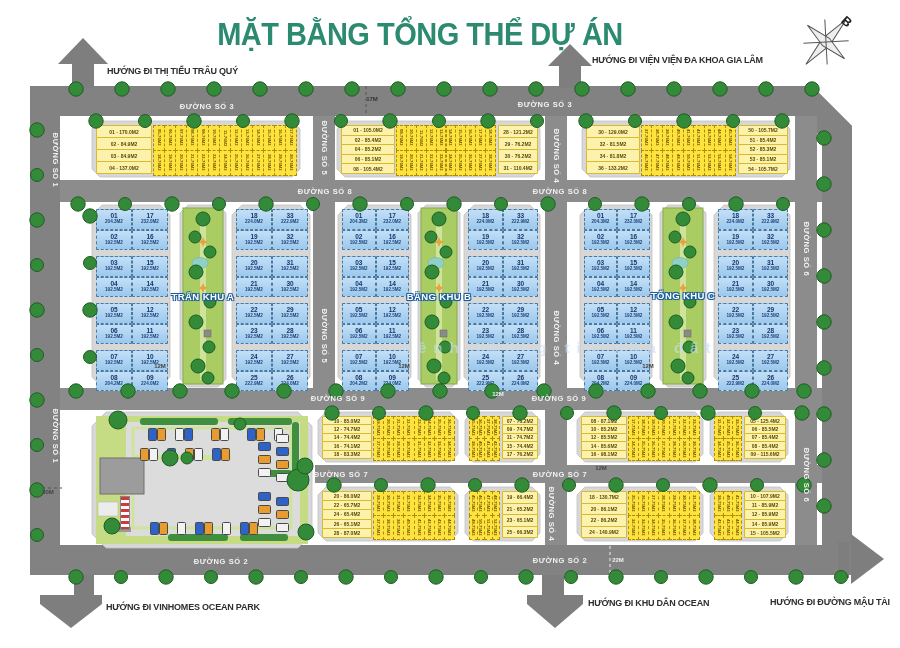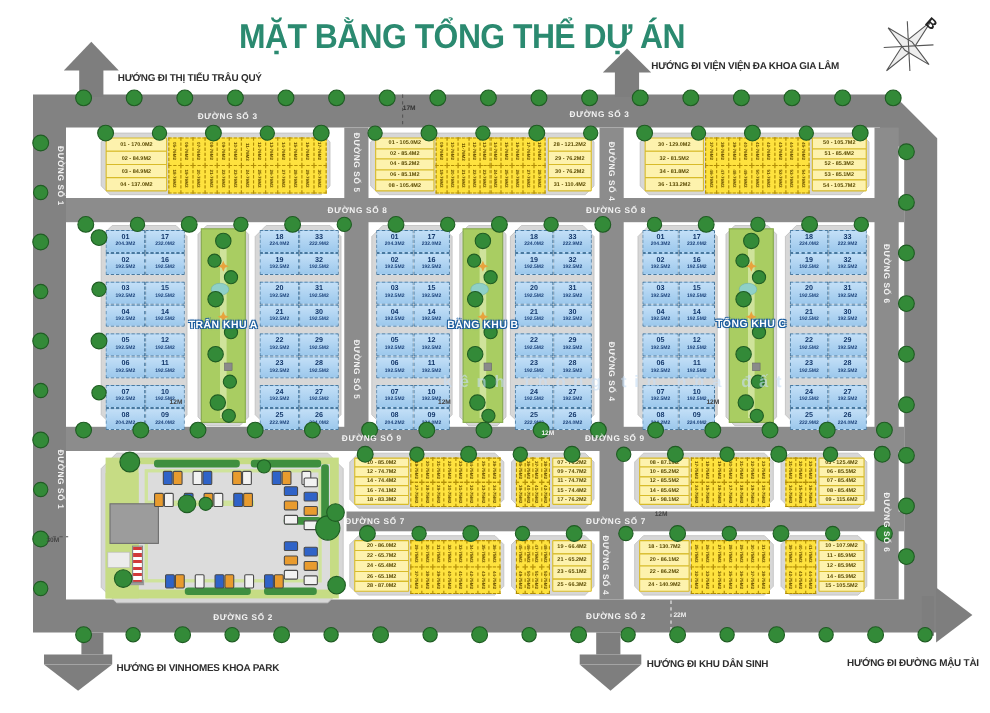--- a/index.html
+++ b/index.html
@@ -1262,18 +1262,18 @@
       <polygon points="826,12 831,42 826,72 821,42"></polygon>
       <polygon points="801,42 826,37 851,42 826,47"></polygon>
       <line x1="810" y1="26" x2="842" y2="58"></line>
       <line x1="842" y1="26" x2="810" y2="58"></line>
     </g>
   </svg>
   <div class="compassB" style="left:842px;top:14px;">B</div>
 
   <div class="dirlabel" style="left:107px;top:66px;">HƯỚNG ĐI THỊ TIỂU TRÂU QUÝ</div>
   <div class="dirlabel" style="left:592px;top:55px;">HƯỚNG ĐI VIỆN VIỆN ĐA KHOA GIA LÂM</div>
-  <div class="dirlabel" style="left:106px;top:602px;">HƯỚNG ĐI VINHOMES KHOA PARK</div>
-  <div class="dirlabel" style="left:588px;top:598px;">HƯỚNG ĐI KHU DÂN SINH</div>
+  <div class="dirlabel" style="left:106px;top:602px;">HƯỚNG ĐI VINHOMES OCEAN PARK</div>
+  <div class="dirlabel" style="left:588px;top:598px;">HƯỚNG ĐI KHU DÂN OCEAN</div>
   <div class="dirlabel" style="left:770px;top:597px;">HƯỚNG ĐI ĐƯỜNG MẬU TÀI</div>
 
   <div class="watermark-sub">kênh thông tin nhà đất</div>
 </div>
 
 </body></html>

